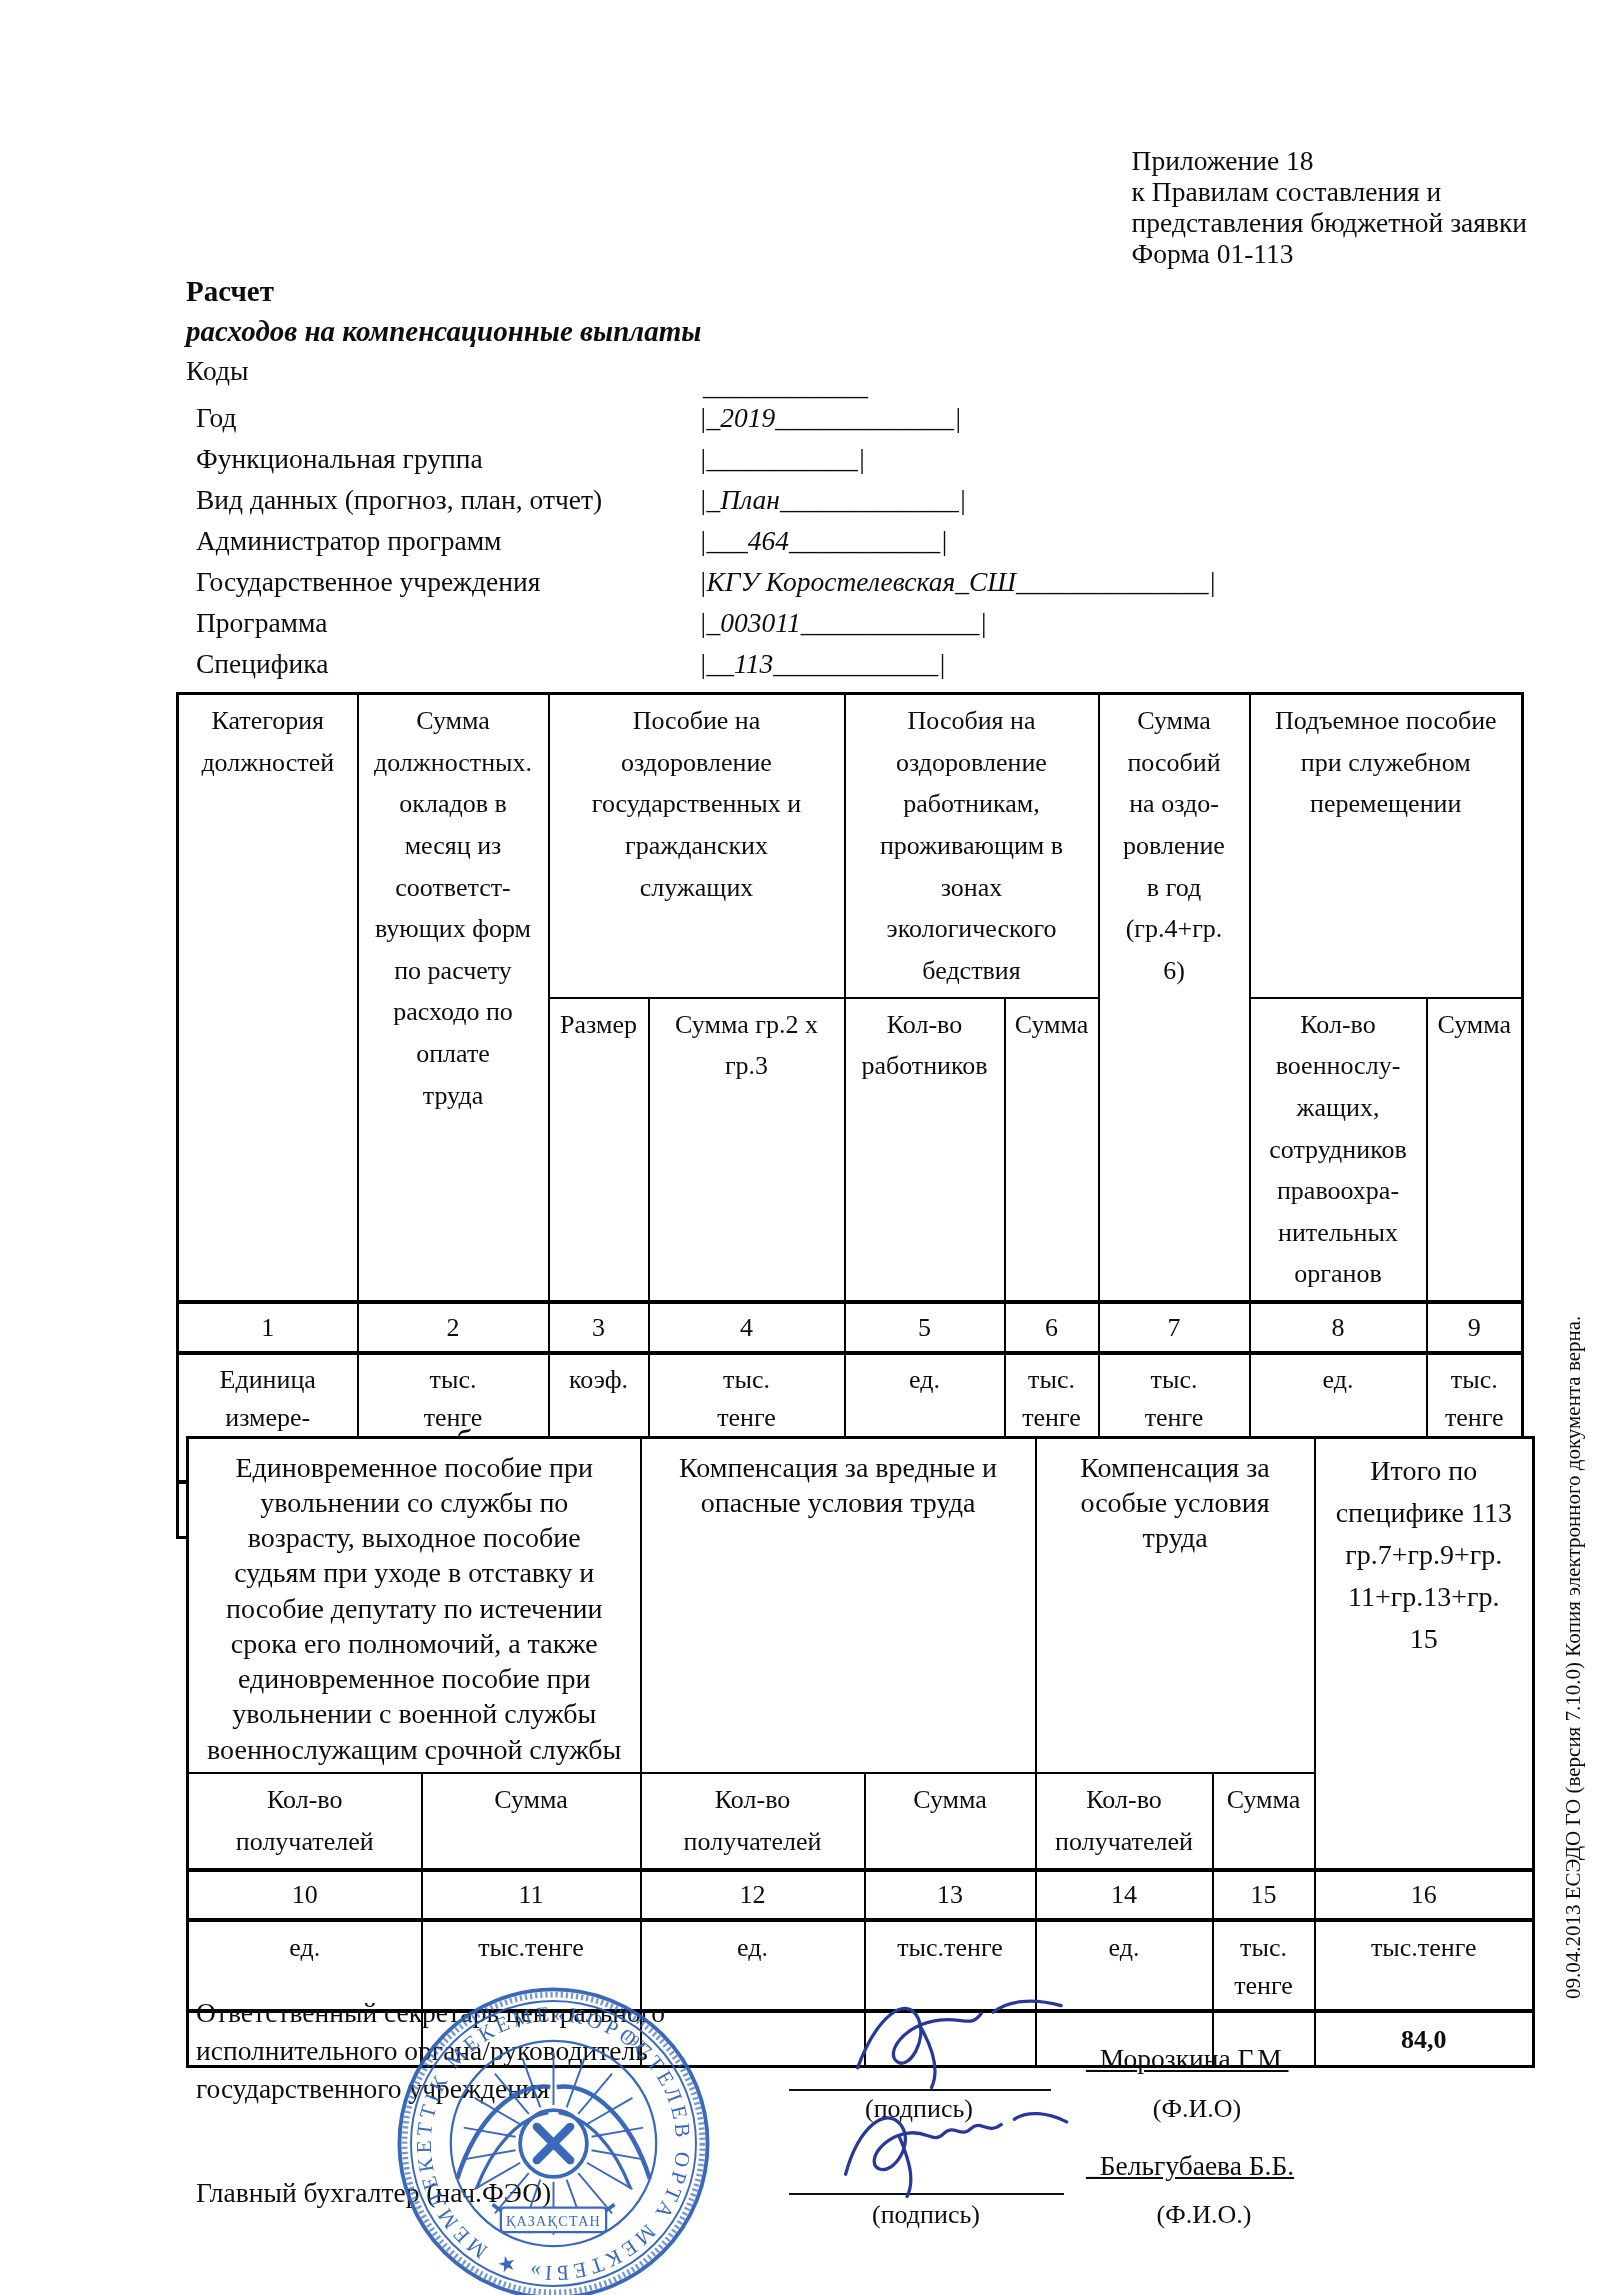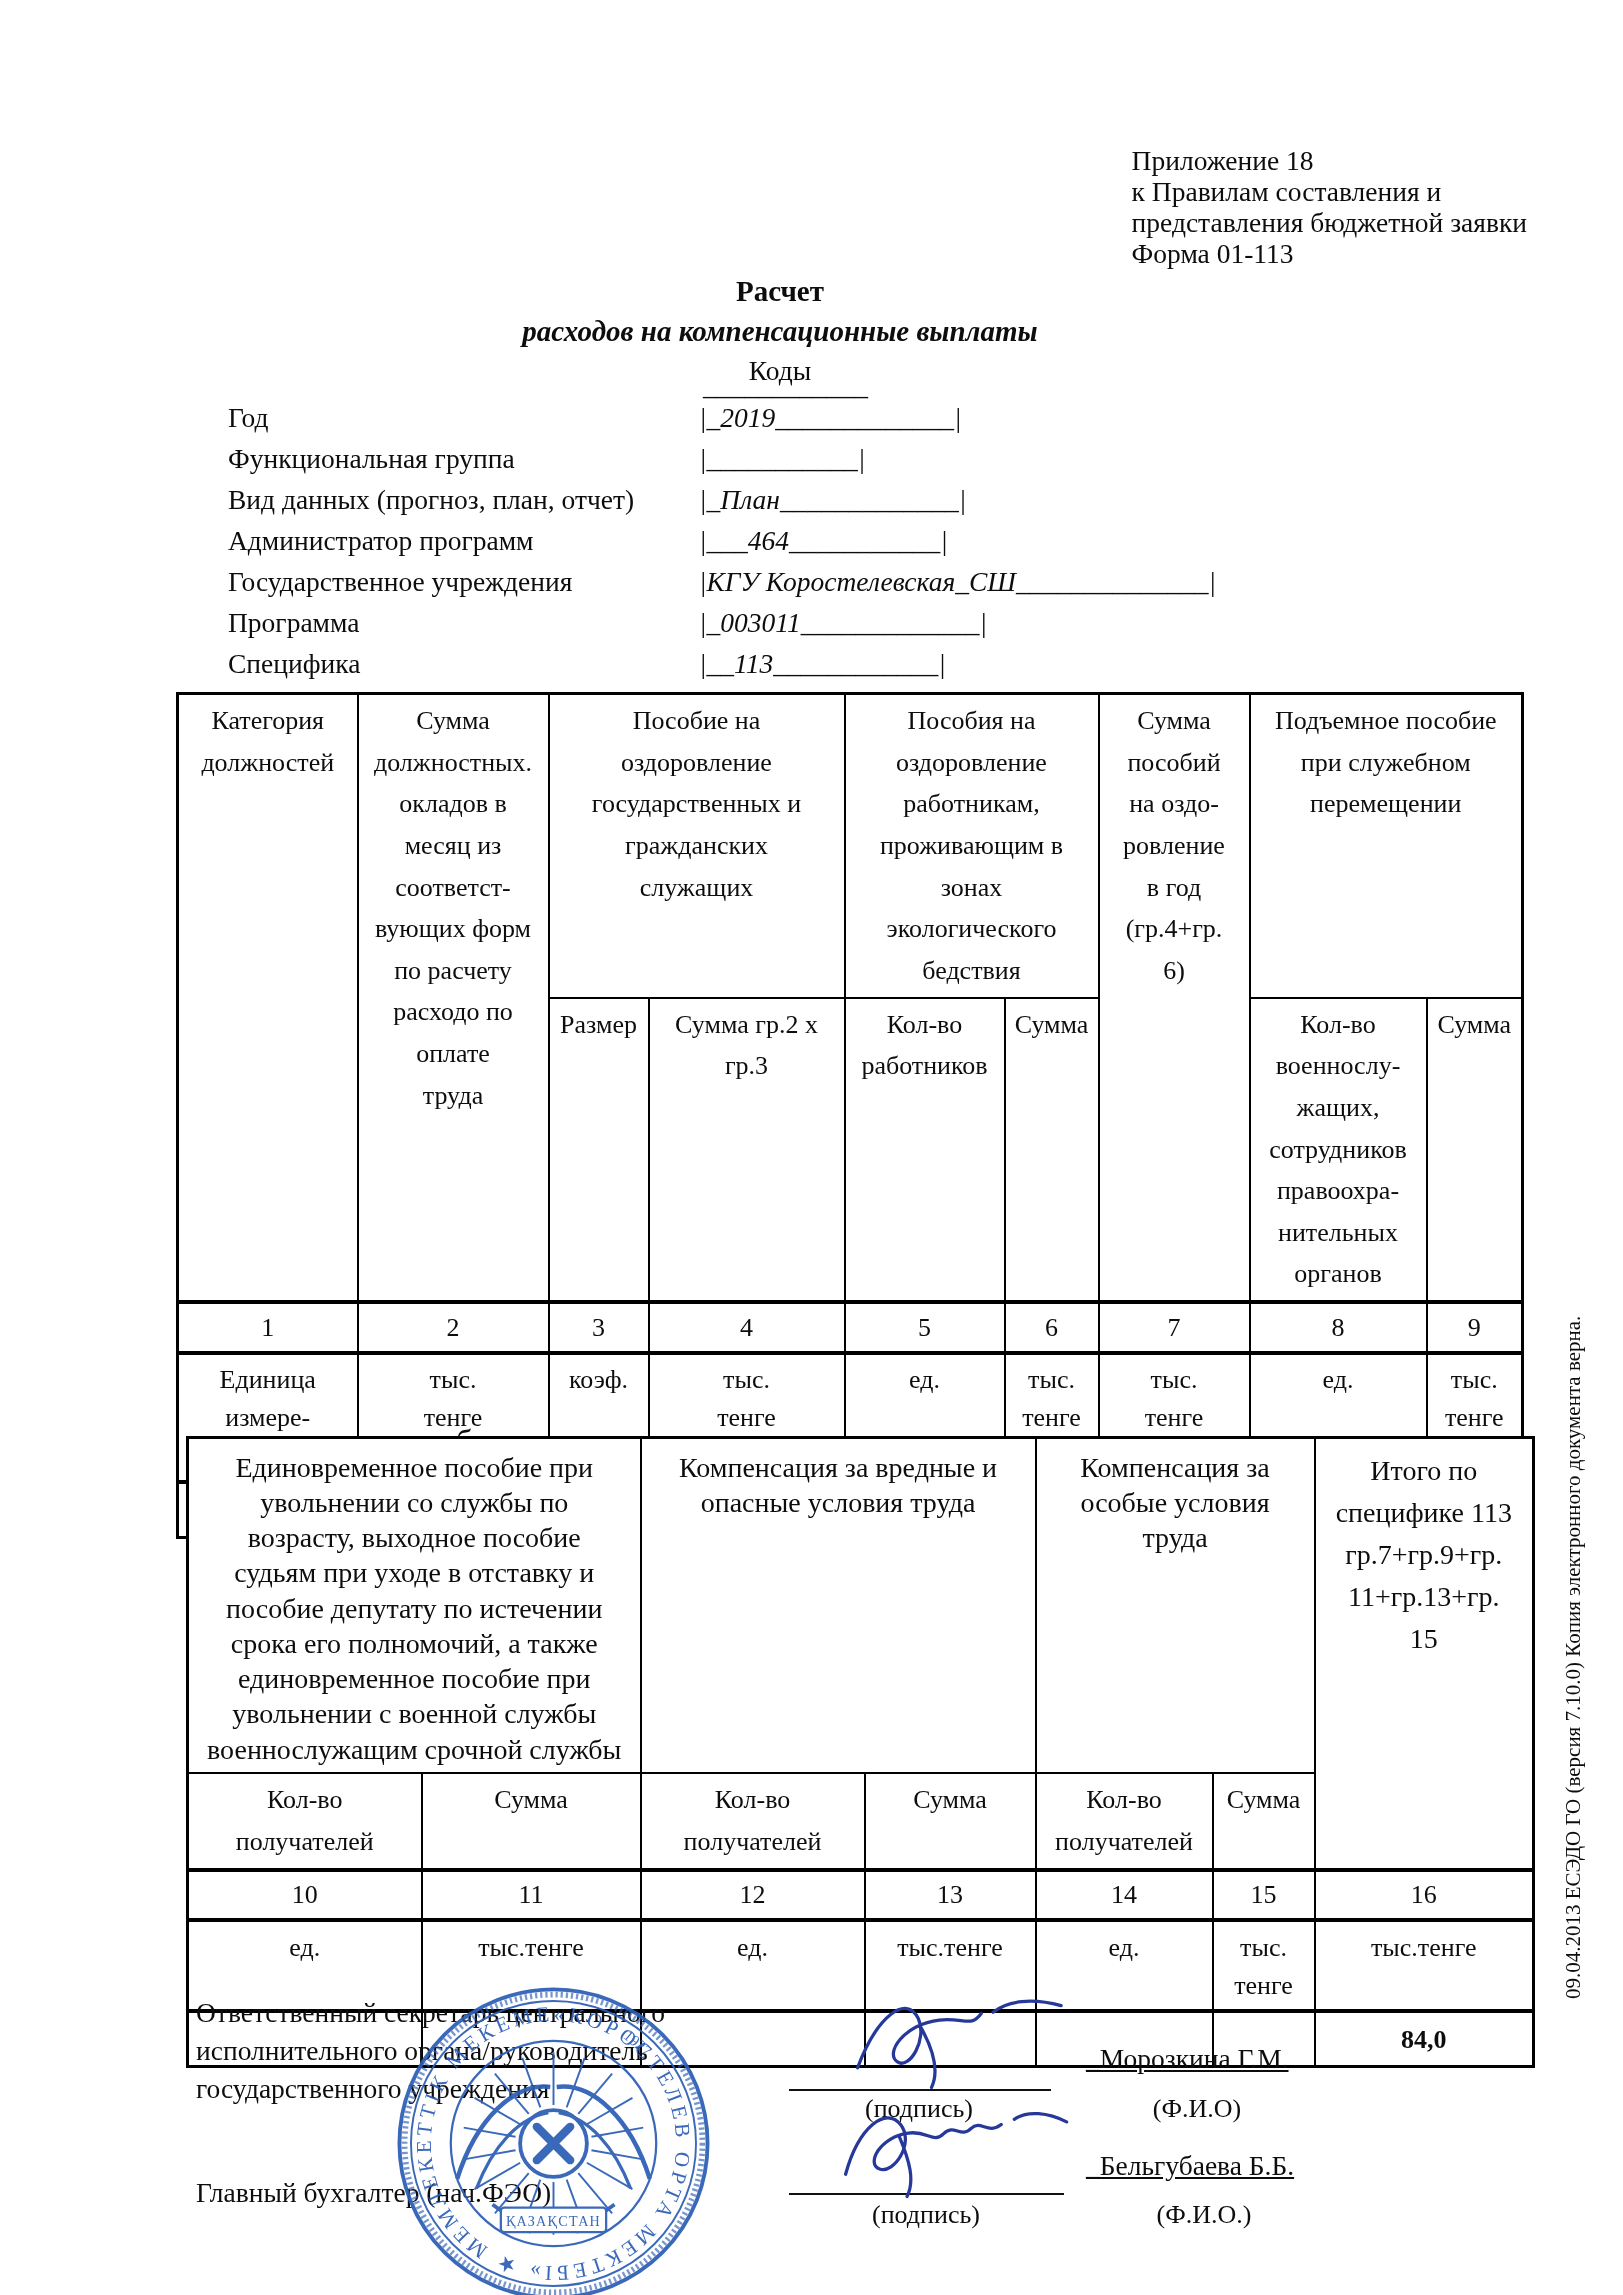--- a/index.html
+++ b/index.html
@@ -8,30 +8,30 @@
     font-family:"Liberation Serif","DejaVu Serif",serif; color:#0d0d0d;
     overflow:hidden; margin:0 auto;
   }
   .abs { position:absolute; }
   .pre { white-space:pre-line; }
 
   
   .ref { right:96px; top:145px; text-align:left; font-size:27.5px; line-height:31px; }
 
   
-  .title-wrap { left:186px; top:275px; width:1188px; text-align:center; }
+  .title-wrap { left:186px; top:275px; width:1188px; text-align:left; }
   .t-line1 { font-size:29px; font-weight:bold; }
   .t-line2 { font-size:29px; font-weight:bold; margin-top:6.5px;font-style:italic; }
   .t-codes { font-size:27.5px; margin-top:7.9px; }
   .codes-topline { left:703px; top:370px; font-size:27.5px; letter-spacing:0; }
 
   
   .fields { left:196px; top:402px; width:1243px; font-size:27.5px; }
   .field-row { position:relative; height:41px; }
-  .field-label { position:absolute; left:0; top:0;margin-left:32px; }
+  .field-label { position:absolute; left:0; top:0; }
   .field-box { position:absolute; left:503px; top:0; white-space:nowrap;font-style:italic; }
 
   
   table.calc { border-collapse:collapse; table-layout:fixed; background:#fff; }
   table.calc td {
     border:2px solid #000; font-size:26px; text-align:center;
     vertical-align:top; padding:5.2px 5.2px; line-height:1.6; white-space:pre-line;
     overflow:hidden;
   }
   .t1 { left:176px; top:692px; width:1345px; border:3.9px solid #000; }

